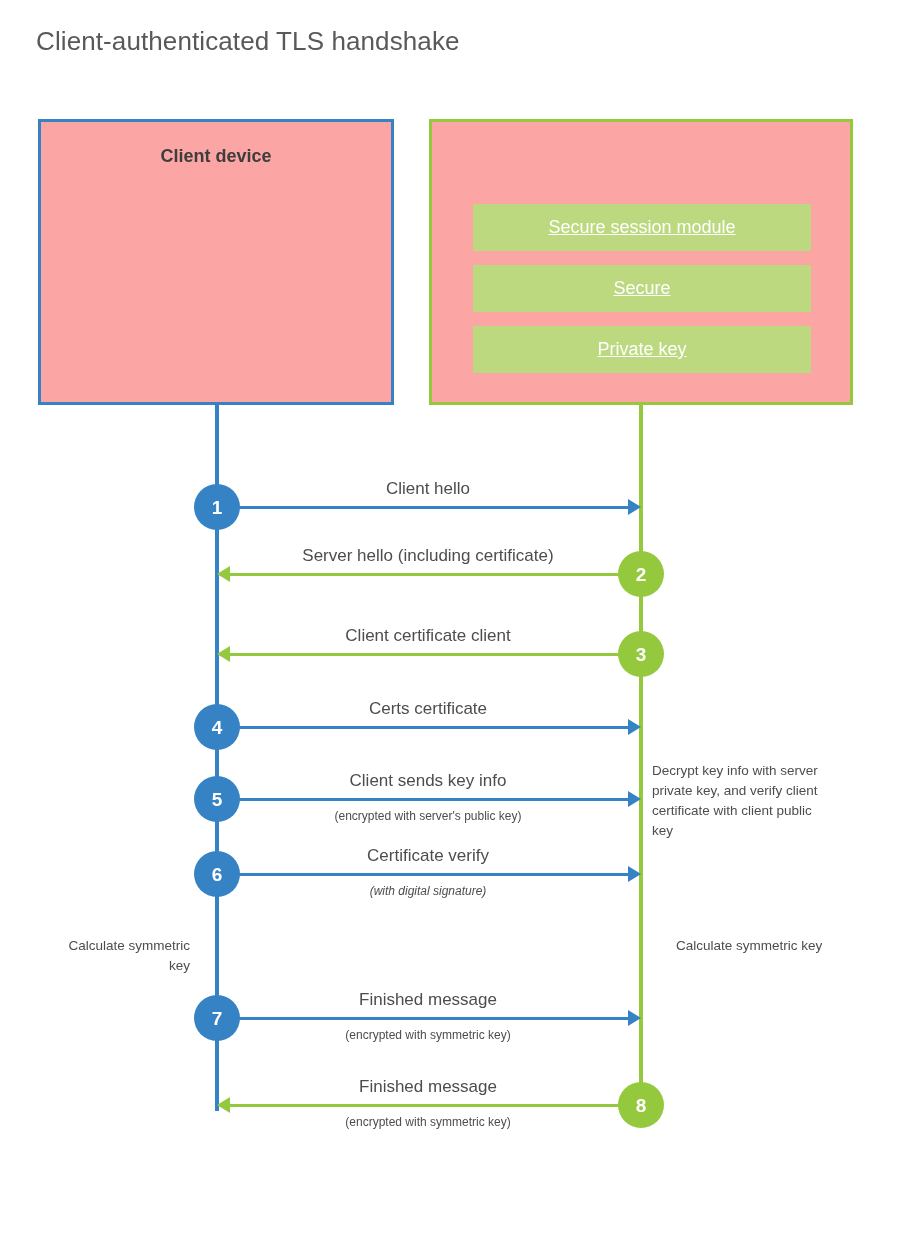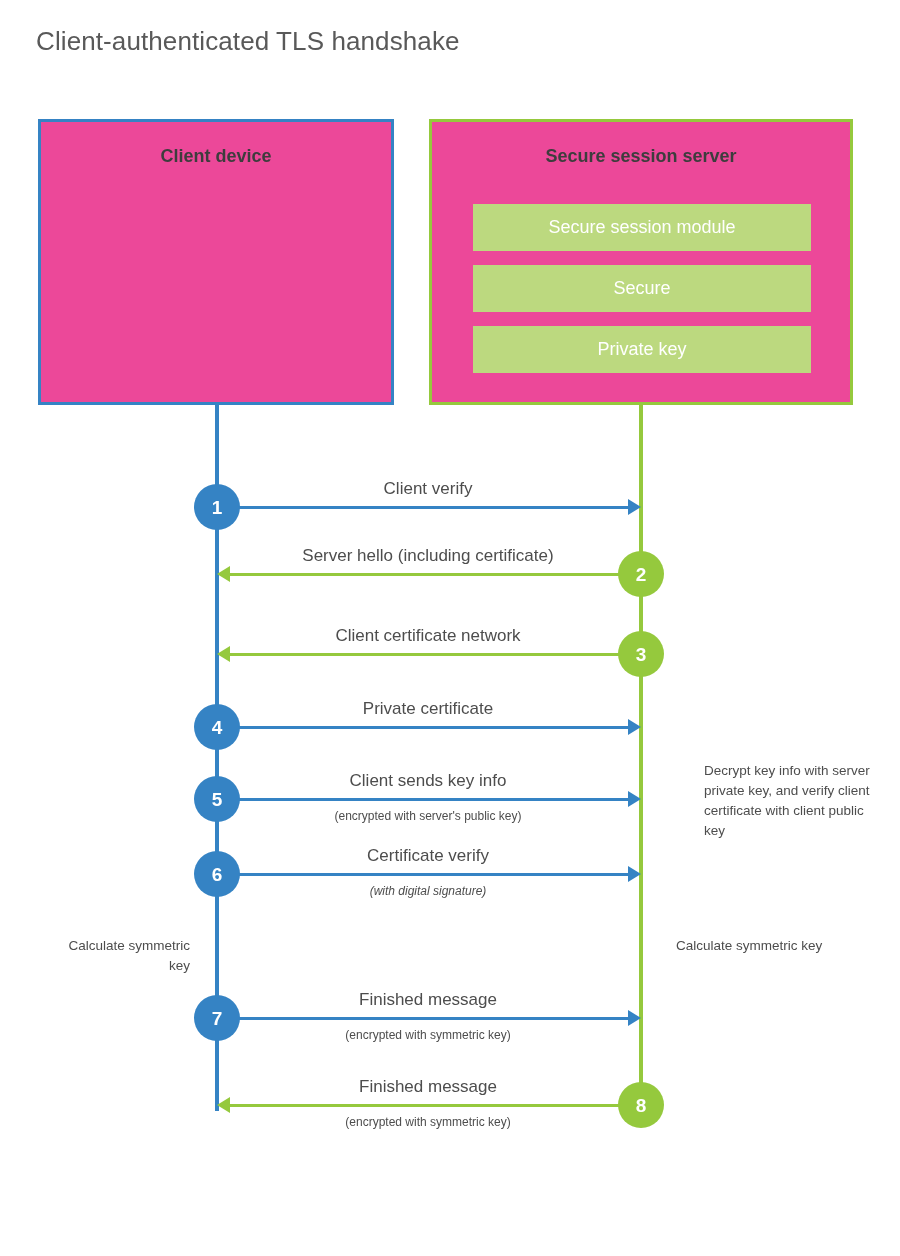--- a/index.html
+++ b/index.html
@@ -29,21 +29,21 @@
     font-weight: 300;
     color: #595959;
     letter-spacing: 0.1px;
     white-space: nowrap;
   }
 
   
   .party-box {
     position: absolute;
     box-sizing: border-box;
-    background: #ec4899;
+    background: #fca5a5;
   }
   #client-box {
     left: 38px;
     top: 119px;
     width: 356px;
     height: 286px;
     border: 3px solid #3583c4;
   }
   #server-box {
     left: 429px;
@@ -87,20 +87,21 @@
     left: 41px;
     width: 338px;
     height: 47px;
     background: #bcd97f;
     color: #ffffff;
     font-size: 18px;
     display: flex;
     align-items: center;
     justify-content: center;
     text-align: center;
+    text-decoration: underline;
   }
   #server-mod-0 { top: 82px; }
   #server-mod-1 { top: 143px; }
   #server-mod-2 { top: 204px; }
 
   
   .lifeline {
     position: absolute;
     width: 4px;
   }
@@ -172,21 +173,21 @@
   }
 
   
   .side-note {
     position: absolute;
     font-size: 13.5px;
     line-height: 1.48;
     color: #4d4d4d;
   }
   #note-decrypt {
-    left: 704px;
+    left: 652px;
     top: 761px;
     width: 170px;
     text-align: left;
   }
   #note-calc-client {
     left: 60px;
     top: 936px;
     width: 130px;
     text-align: right;
     line-height: 1.45;
@@ -204,46 +205,45 @@
 
 <div id="canvas">
 
   <div class="page-title">Client-authenticated TLS handshake</div>
 
   <div class="party-box" id="client-box">
     <div class="party-title">Client device</div>
   </div>
 
   <div class="party-box" id="server-box">
-    <div class="party-title">Secure session server</div>
     <div class="server-mod" id="server-mod-0">Secure session module</div>
     <div class="server-mod" id="server-mod-1">Secure</div>
     <div class="server-mod" id="server-mod-2">Private key</div>
   </div>
 
   <div class="lifeline" id="client-lifeline"></div>
   <div class="lifeline" id="server-lifeline"></div>
 
   <div id="messages-layer">
       <div class="arrow-line blue" style="left: 217px; width: 414px; top: 506px;"></div>
       <div class="arrow-head right blue" style="top: 499px; left: 628px;"></div>
       <div class="step-circle blue" style="top: 484px;">1</div>
-      <div class="msg-label" style="top: 479px;">Client verify</div>
+      <div class="msg-label" style="top: 479px;">Client hello</div>
       <div class="arrow-line green" style="left: 227px; width: 414px; top: 573px;"></div>
       <div class="arrow-head left green" style="top: 566px; left: 217px;"></div>
       <div class="step-circle green" style="top: 551px;">2</div>
       <div class="msg-label" style="top: 546px; text-align: center;">Server hello (including certificate)</div>
       <div class="arrow-line green" style="left: 227px; width: 414px; top: 653px;"></div>
       <div class="arrow-head left green" style="top: 646px; left: 217px;"></div>
       <div class="step-circle green" style="top: 631px;">3</div>
-      <div class="msg-label" style="top: 626px;">Client certificate network</div>
+      <div class="msg-label" style="top: 626px;">Client certificate client</div>
       <div class="arrow-line blue" style="left: 217px; width: 414px; top: 726px;"></div>
       <div class="arrow-head right blue" style="top: 719px; left: 628px;"></div>
       <div class="step-circle blue" style="top: 704px;">4</div>
-      <div class="msg-label" style="top: 699px;">Private certificate</div>
+      <div class="msg-label" style="top: 699px;">Certs certificate</div>
       <div class="arrow-line blue" style="left: 217px; width: 414px; top: 798px;"></div>
       <div class="arrow-head right blue" style="top: 791px; left: 628px;"></div>
       <div class="step-circle blue" style="top: 776px;">5</div>
       <div class="msg-label" style="top: 771px;">Client sends key info</div>
       <div class="msg-sub" style="top: 809px;">(encrypted with server's public key)</div>
       <div class="arrow-line blue" style="left: 217px; width: 414px; top: 873px;"></div>
       <div class="arrow-head right blue" style="top: 866px; left: 628px;"></div>
       <div class="step-circle blue" style="top: 851px;">6</div>
       <div class="msg-label" style="top: 846px;">Certificate verify</div>
       <div class="msg-sub" style="top: 884px; font-style: italic;">(with digital signature)</div>

